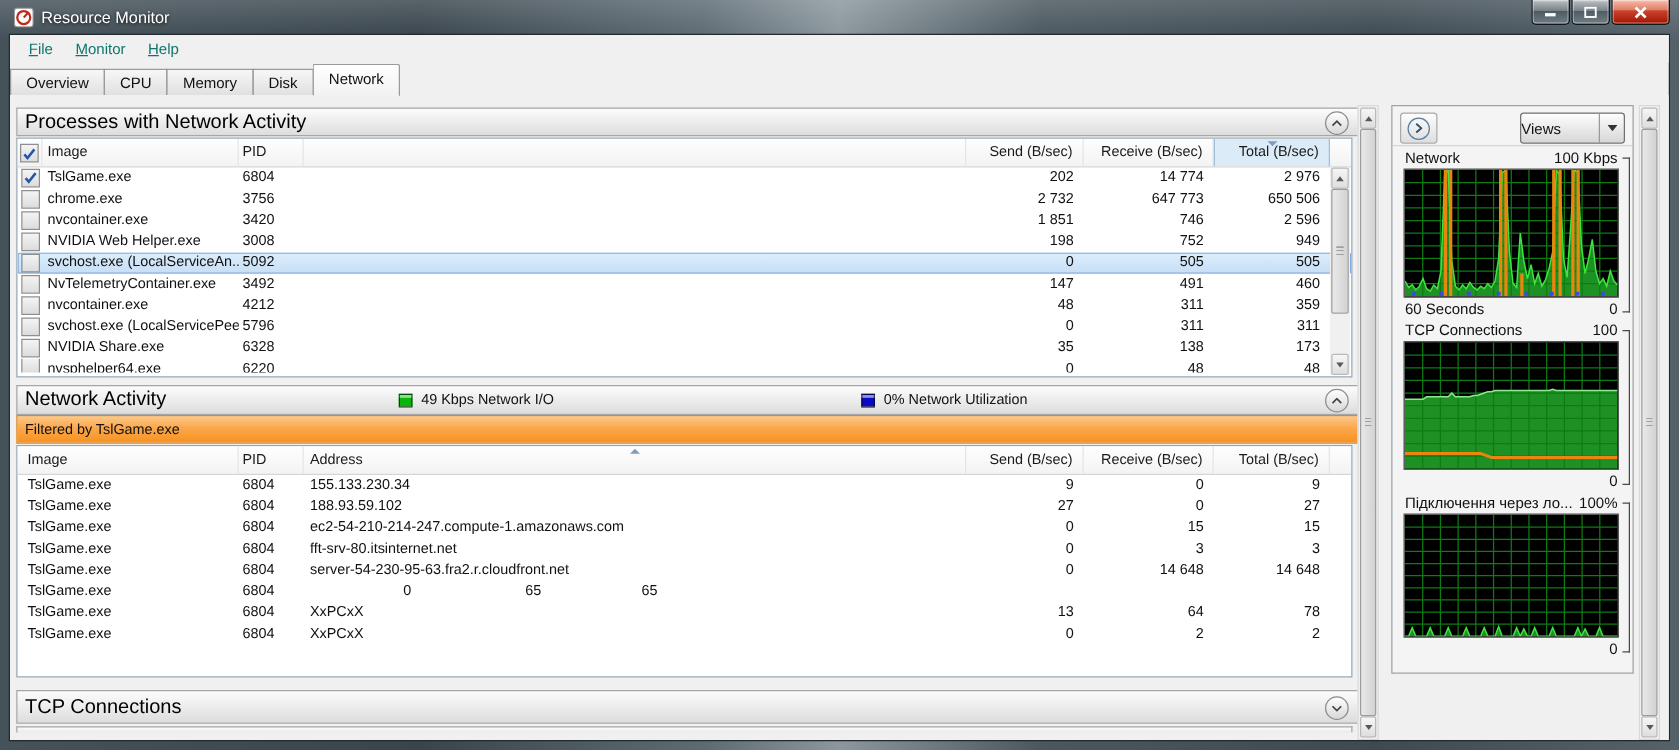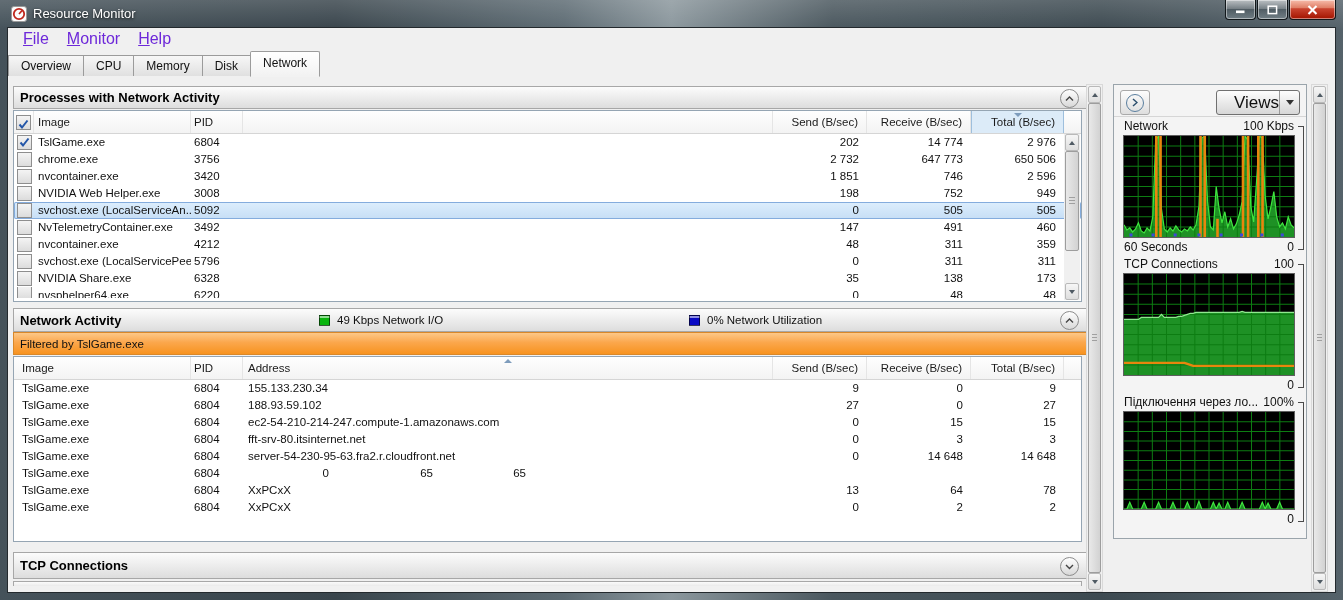--- a/index.html
+++ b/index.html
@@ -10,30 +10,30 @@
   .titlebar{position:absolute;left:0;top:0;right:0;height:28px}
   .app-icon{position:absolute;left:11px;top:6px;width:16px;height:16px}
   .title{position:absolute;left:33px;top:6px;font-size:13px;color:#fff;text-shadow:0 1px 3px rgba(0,0,0,.85)}
   .winbtns{position:absolute;top:0;right:7px;display:flex;gap:1px}
   .wbtn{width:29px;height:19px;border:1px solid #11171a;border-top:none;border-radius:0 0 4px 4px;
     background:linear-gradient(180deg,rgba(255,255,255,.55),rgba(255,255,255,.15) 45%,rgba(35,50,58,.30) 46%,rgba(150,165,172,.40));
     box-shadow:inset 0 0 0 1px rgba(255,255,255,.45);display:flex;align-items:center;justify-content:center}
   .wbtn.close{width:45px;background:linear-gradient(180deg,#f7bcab,#e08068 40%,#c94430 46%,#a81a06 92%);}
   .client{position:absolute;left:8px;top:28px;right:8px;bottom:8px;background:#f0f0f0;box-shadow:0 0 0 1px #23292d}
   .menubar{position:absolute;left:0;top:0;right:0;height:22px;background:#f0f0f0;display:flex;align-items:center;padding-left:6px}
-  .mitem{font-size:16px;color:#6d28d9;padding:3px 9px;cursor:default}
+  .mitem{font-size:12px;color:#0f766e;padding:3px 9px;cursor:default}
   .tabbar{position:absolute;left:0;top:22px;right:0;height:26px}
   .tab{position:relative;display:inline-block;height:20px;line-height:20px;padding:0 12px;margin-top:5px;margin-right:-1px;
     font-size:12px;color:#111;background:linear-gradient(#f7f7f7,#e0e0e0);border:1px solid #9b9b9b;vertical-align:bottom}
   .tab.on{height:24px;line-height:23px;margin-top:1px;background:linear-gradient(#ffffff,#f2f2f2);border-bottom:1px solid #f2f2f2;z-index:3;border-radius:2px 2px 0 0}
   .page{position:absolute;left:0;top:48px;right:0;bottom:0;background:#f0f0f0}
   .maincol{position:absolute;left:5px;top:0;width:1069px;bottom:0}
   .sechdr{position:absolute;left:0;width:1067px;height:21px;border:1px solid #a7a7a7;
     background:linear-gradient(#fcfcfc,#dddddd);display:flex;align-items:center;padding-left:6px}
-  .sectitle{font-weight:bold;font-size:13px;color:#000}
+  .sectitle{font-weight:normal;font-size:16px;color:#000}
   .collapse-btn{position:absolute;right:8px;top:2px;width:17px;height:17px;border:1px solid #8c8c8c;border-radius:50%;
     background:linear-gradient(#fefefe,#d8d8d8);display:flex;align-items:center;justify-content:center}
   .legend{position:absolute;top:0;height:100%;display:flex;align-items:center;gap:7px}
   .lg-sq{width:9px;height:9px;border:1px solid rgba(0,0,0,.6)}
   .lg-txt{font-size:11.5px;color:#111}
   .filterbar{position:absolute;left:0;width:1067px;height:21px;border:1px solid #d9882a;
     background:linear-gradient(#fdc888,#fba74c 45%,#f79320);font-size:11.5px;color:#111;display:flex;align-items:center;padding-left:6px}
   .tbl{position:absolute;left:0;width:1067px;background:#fff;border:1px solid #95a5b3;overflow:hidden}
   .thead{display:flex;height:22px;background:linear-gradient(#fefefe,#f3f3f3);border-bottom:1px solid #d5d5d5}
   .th{font-size:11.5px;color:#1a1a1a;line-height:22px;border-right:1px solid #e5e5e5;position:relative;box-sizing:border-box}
@@ -67,21 +67,21 @@
   .arr.dn{border-top:4px solid #4f5a63}
   .tsb{position:absolute;top:23px;right:1px;bottom:1px;width:16px;background:#f0f0f0}
   .sliver{position:absolute;left:0;width:1067px;height:4px;border:1px solid #a7a7a7;border-bottom:none;background:linear-gradient(#fbfbfb,#eaeaea)}
   .sidebar{position:absolute;left:1105px;top:8px;width:192px;height:453px;background:#f4f4f4;border:1px solid #9aa4ab;box-sizing:content-box}
   .sbtoolbar{position:absolute;left:0;top:0;right:0;height:31px;border-bottom:1px solid #d6d6d6}
   .nav-btn{position:absolute;left:6px;top:5px;width:28px;height:23px;border:1px solid #a9a9a9;border-radius:3px;
     background:linear-gradient(#fdfdfd,#dedede);display:flex;align-items:center;justify-content:center}
   .nav-circle{width:16px;height:16px;border:1px solid #5a7e9e;border-radius:50%;display:flex;align-items:center;justify-content:center}
   .views-btn{position:absolute;right:6px;top:5px;width:82px;height:23px;border:1px solid #707070;border-radius:3px;
     background:linear-gradient(#fdfdfd,#d7d7d7);display:flex;align-items:center}
-  .views-lbl{flex:1;text-align:right;font-size:17px;color:#111}
+  .views-lbl{flex:1;text-align:left;font-size:12px;color:#111}
   .views-arrow{width:19px;height:100%;border-left:1px solid #9a9a9a;display:flex;align-items:center;justify-content:center}
   .gblock{position:absolute;left:0;right:0}
   .glabel{position:absolute;left:10px;width:170px;display:flex;justify-content:space-between;font-size:12px;color:#111}
   .gbox{position:absolute;left:9px;width:172px;border:1px solid #5e5e5e;background:#000;box-sizing:border-box}
   .gbox svg{display:block;width:100%;height:100%}
   .gfoot{position:absolute;left:10px;width:170px;display:flex;justify-content:space-between;font-size:12px;color:#111}
   .bracket{position:absolute;left:184px;width:5px;border:1px solid #4a4a4a;border-left:none}
 </style>
 </head>
 <body>

